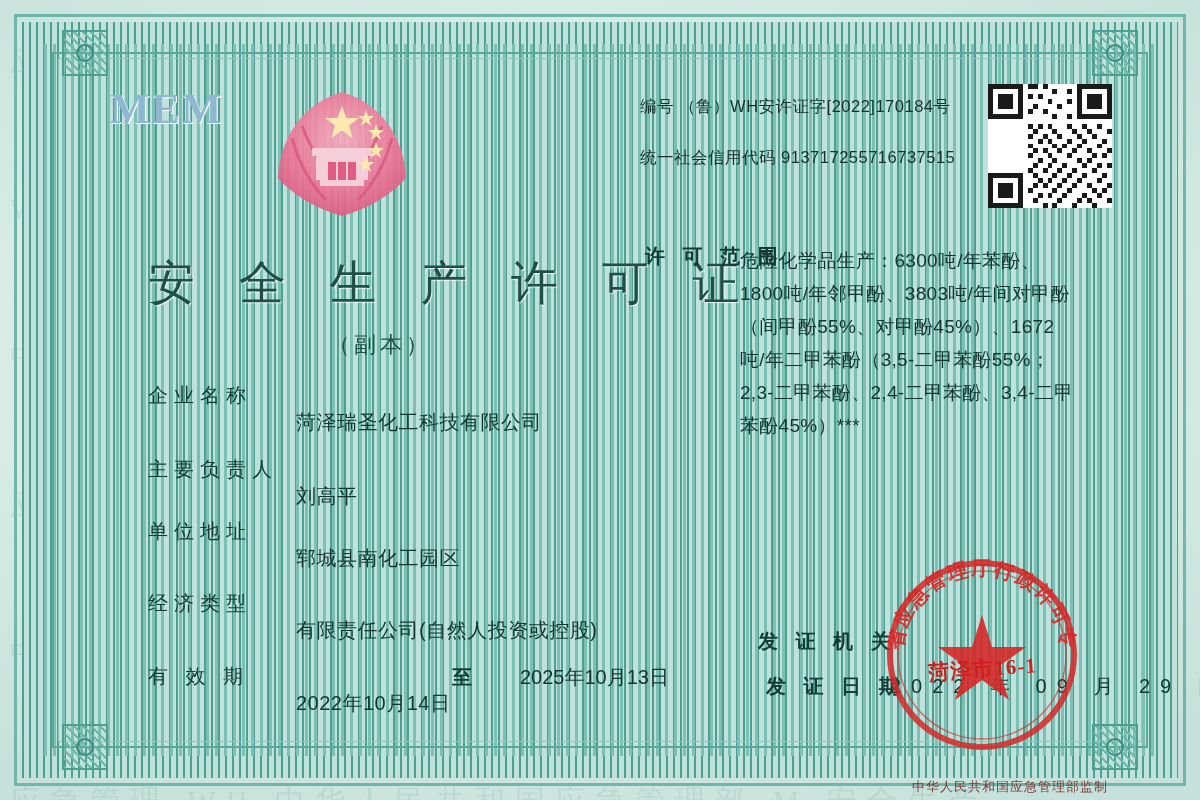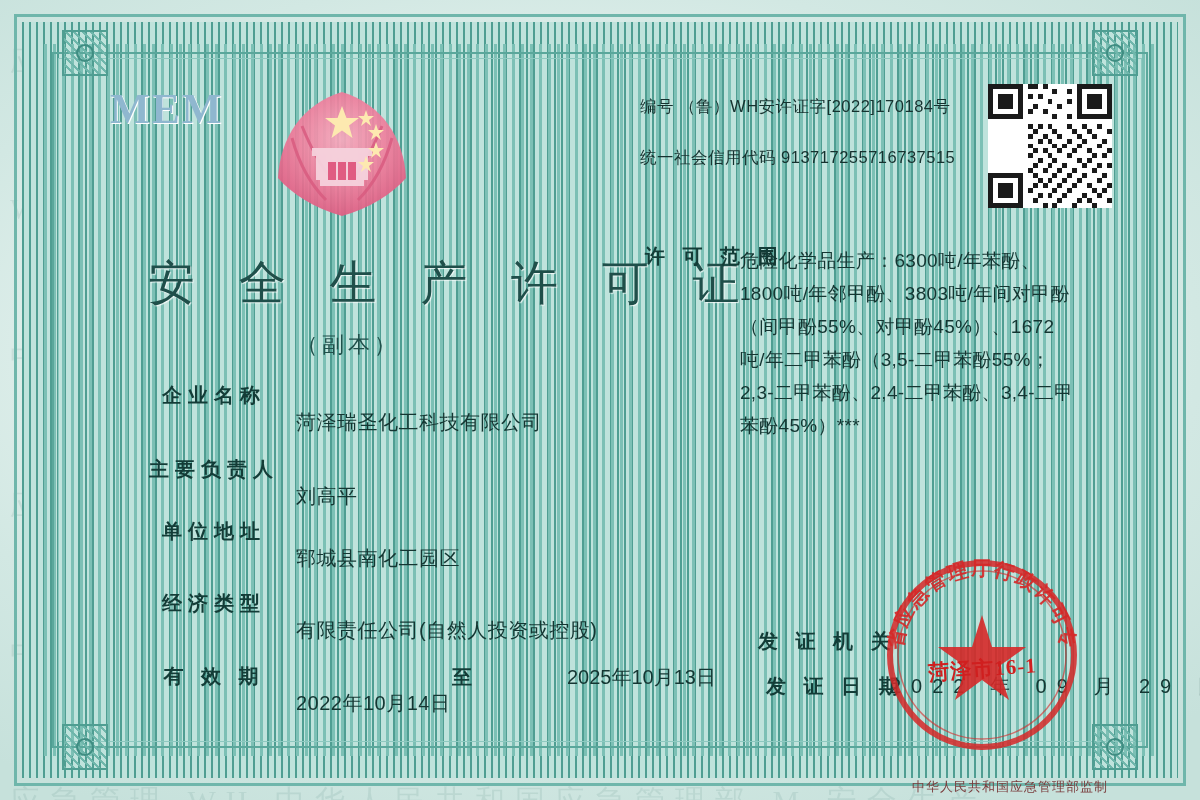--- a/index.html
+++ b/index.html
@@ -155,38 +155,38 @@
     color: #1f4f4a;
     text-shadow: 1px 1px 1px rgba(255,255,255,0.8);
   }
   .sub-title {
     position: absolute;
     left: 296px; top: 330px;
     font-family: "Liberation Serif", serif;
     font-size: 22px;
     letter-spacing: 4px;
     color: #20504b;
+    padding-left: 32px;
   }
 
   
   .field {
     position: absolute;
     font-size: 20px;
     color: #13312e;
     font-family: "Liberation Sans", sans-serif;
   }
   .field .label {
     position: absolute;
     left: 0; top: 0;
-    width: 132px;
-    font-weight: bold;
+    width: 121px;
+    font-weight: normal;
     letter-spacing: 6px;
     color: #133c37;
     white-space: nowrap;
-    text-align: center;
   }
   .field .value {
     position: absolute;
     left: 148px; top: 1px;
     white-space: nowrap;
     color: #143632;
     letter-spacing: 0.5px;
     margin-top: 26px;
   }
   .f1 { left: 148px; top: 382px; }
@@ -202,21 +202,20 @@
     letter-spacing: 6px;
     color: #133c37;
     font-weight: bold;
   }
   .validity-end {
     position: absolute;
     left: 520px; top: 664px;
     font-size: 20px;
     color: #143632;
     white-space: nowrap;
-    padding-left: 47px;
   }
 
   
   .scope-label {
     position: absolute;
     left: 645px; top: 243px;
     width: 110px;
     font-size: 20px;
     font-weight: bold;
     letter-spacing: 6px;

